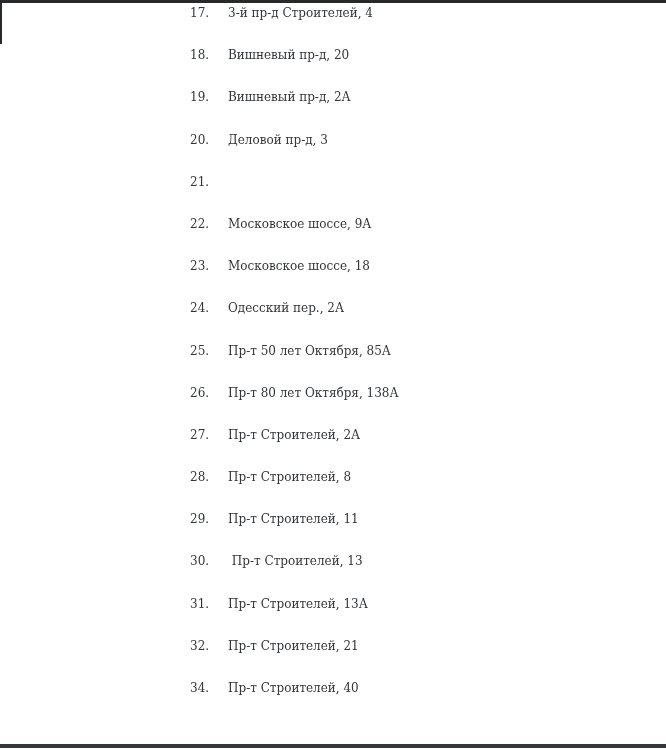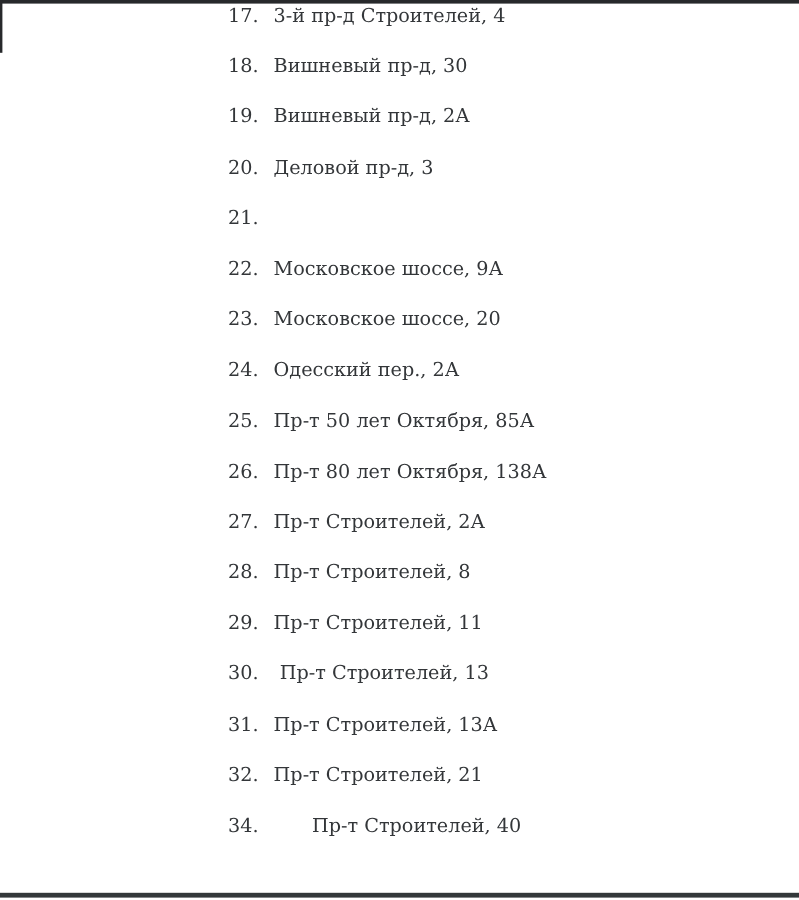--- a/index.html
+++ b/index.html
@@ -44,27 +44,26 @@
     width: 666px;
     padding: 0;
     margin: 0;
   }
   .list-row {
     display: flex;
     align-items: baseline;
     height: 20px;
     line-height: 20px;
     margin-bottom: 22.2px;
-    font-size: 16px;
+    font-size: 12px;
     color: var(--text-color, #333639);
     white-space: pre;
   }
   .list-row:last-child {
     margin-bottom: 0;
-    gap: 32px;
   }
   .num {
     display: inline-block;
     width: 38px;
     margin-left: 190px;
     text-align: left;
   }
   .addr {
     display: inline-block;
   }
@@ -77,21 +76,21 @@
   <div class="border-left-fragment"></div>
 
   <div class="address-list">
   <div class="list-row">
     <span class="num">17.</span>
     <span class="addr">3-й пр-д Строителей, 4</span>
   </div>
 
   <div class="list-row">
     <span class="num">18.</span>
-    <span class="addr">Вишневый пр-д, 30</span>
+    <span class="addr">Вишневый пр-д, 20</span>
   </div>
 
   <div class="list-row">
     <span class="num">19.</span>
     <span class="addr">Вишневый пр-д, 2А</span>
   </div>
 
   <div class="list-row">
     <span class="num">20.</span>
     <span class="addr">Деловой пр-д, 3</span>
@@ -101,21 +100,21 @@
     <span class="num">21.</span>
   </div>
 
   <div class="list-row">
     <span class="num">22.</span>
     <span class="addr">Московское шоссе, 9А</span>
   </div>
 
   <div class="list-row">
     <span class="num">23.</span>
-    <span class="addr">Московское шоссе, 20</span>
+    <span class="addr">Московское шоссе, 18</span>
   </div>
 
   <div class="list-row">
     <span class="num">24.</span>
     <span class="addr">Одесский пер., 2А</span>
   </div>
 
   <div class="list-row">
     <span class="num">25.</span>
     <span class="addr">Пр-т 50 лет Октября, 85А</span>

